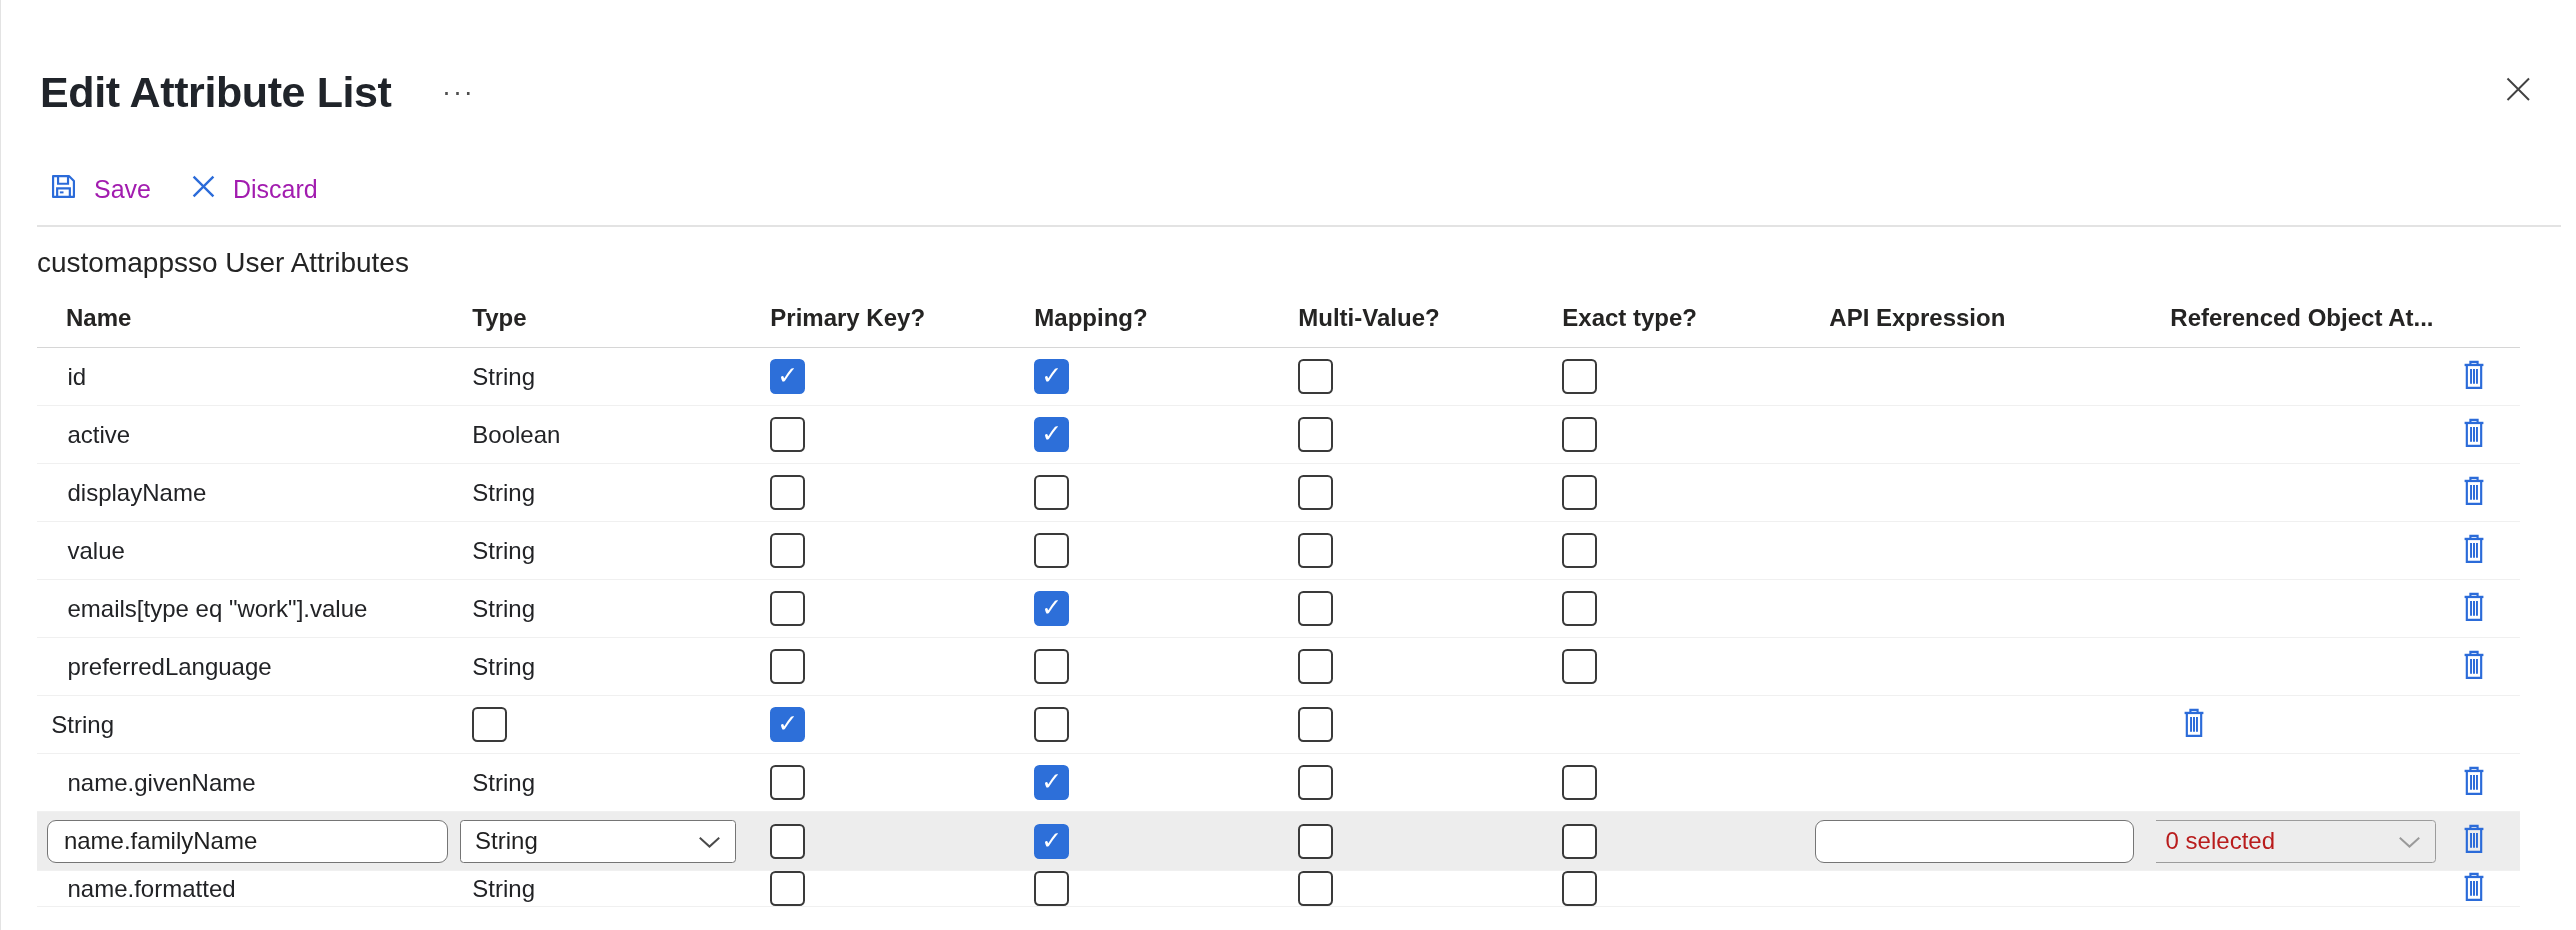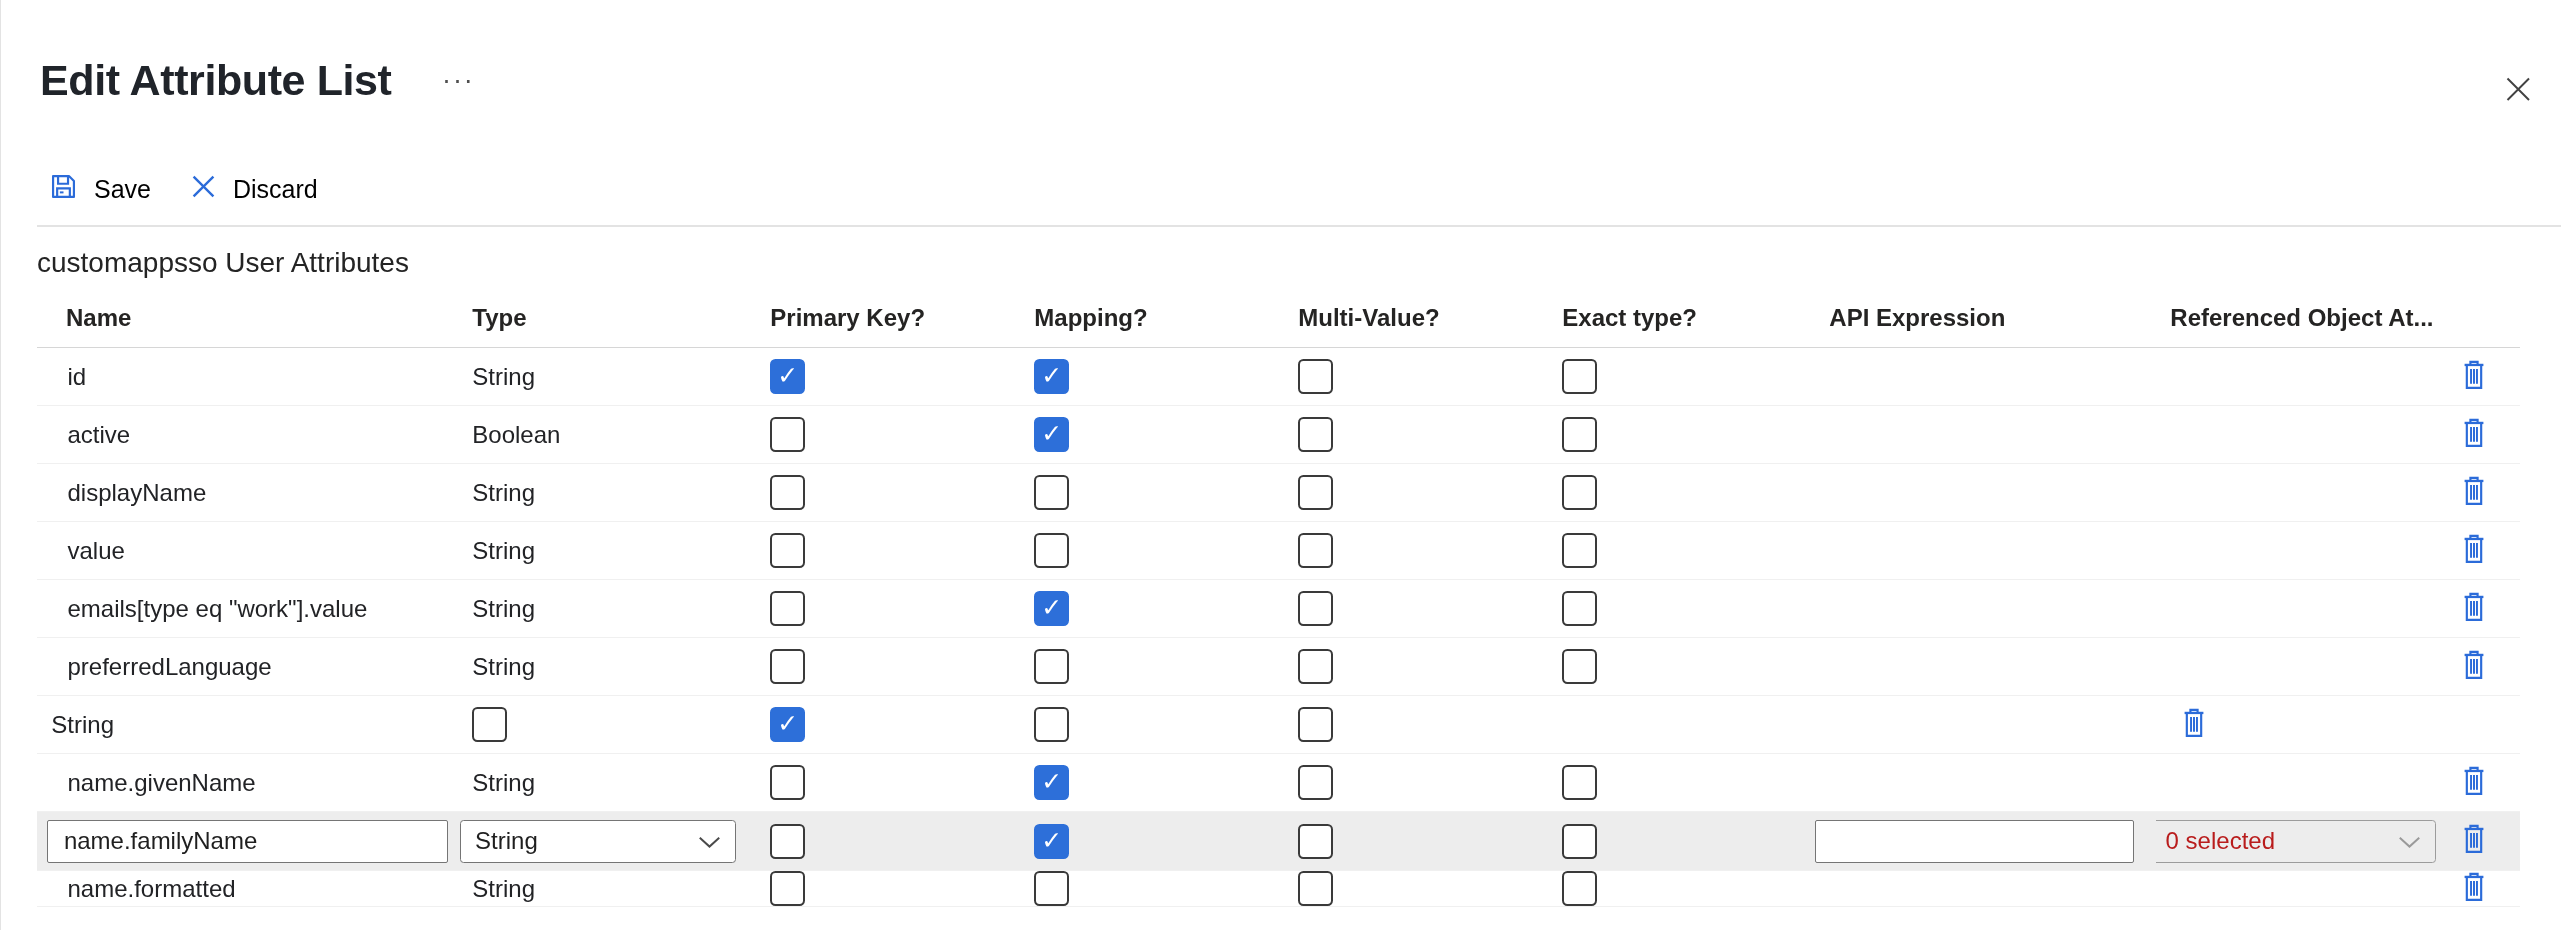--- a/index.html
+++ b/index.html
@@ -6,29 +6,29 @@
   html,body { width:2576px; height:930px; overflow:hidden; background:#fff;
               font-family:"Liberation Sans","DejaVu Sans",sans-serif; }
   .page { position:relative; width:2576px; height:930px; background:#fff; border-left:1.8px solid #e3e3e3; }
 
   
   .breadcrumb { position:absolute; left:36px; top:10.8px; display:flex; align-items:center; font-size:25px; }
   .breadcrumb a { color:#2b6bd9; text-decoration:none; cursor:pointer; }
   .bc-sep { display:inline-flex; margin:1.8px 14.3px 0 14.3px; }
 
   
-  .title-row { position:absolute; left:39px; top:56px; display:flex; align-items:center; gap:47px; }
+  .title-row { position:absolute; left:39px; top:68px; display:flex; align-items:center; gap:47px; }
   .title-row h1 { font-size:43px; font-weight:700; color:#20242a; letter-spacing:-0.4px; }
   .more { background:none; border:none; font-size:27px; color:#4f4f4f; letter-spacing:1.8px; cursor:pointer; padding:0 3.6px; line-height:1; }
 
   .close { position:absolute; left:2499px; top:73px; width:36px; height:36px; background:none; border:none; cursor:pointer; display:flex; align-items:center; justify-content:center; }
 
   
   .cmdbar { position:absolute; left:48px; top:172px; display:flex; align-items:center; gap:39px; }
-  .cmdbar button { display:flex; align-items:center; gap:16px; background:none; border:none; font-size:25px; color:#000000; cursor:pointer; font-family:inherit; }
+  .cmdbar button { display:flex; align-items:center; gap:16px; background:none; border:none; font-size:25px; color:#a21caf; cursor:pointer; font-family:inherit; }
 
   .divider { position:absolute; left:36px; top:225px; width:2524px; height:1.8px; background:#e3e3e3; }
 
   .section-heading { position:absolute; left:36px; top:247px; font-size:28px; font-weight:400; color:#242424; }
 
   
   .table { position:absolute; left:36px; top:289px; width:2483px; }
   .thead, .tr { display:grid; grid-template-columns:421px 298px 264px 264px 264px 267px 341px 280px 84px; align-items:center; }
   .thead { height:59px; border-bottom:1.8px solid #d6d6d6; }
   .th { font-size:24px; font-weight:700; color:#252423; padding-left:14.3px; white-space:nowrap; overflow:hidden; }
@@ -42,21 +42,21 @@
 
   
   .cb { width:35px; height:35px; border:2.7px solid #3a3a3a; border-radius:5.4px; background:#fff; display:inline-flex; align-items:center; justify-content:center; cursor:pointer; }
   .cb .tick { display:none; color:#fff; font-size:25px; line-height:1; transform:translateY(-0.9px); }
   .cb.checked { background:#2d6fd9; border-color:#2d6fd9; }
   .cb.checked .tick { display:block; }
 
   .trash { background:none; border:none; cursor:pointer; display:flex; align-items:center; }
 
   
-  .txt-input { height:43px; border:1.8px solid #757575; border-radius:2px; background:#fff; font-size:24px; color:#1f1f1f; padding:0 16px; font-family:inherit; }
+  .txt-input { height:43px; border:1.8px solid #757575; border-radius:9px; background:#fff; font-size:24px; color:#1f1f1f; padding:0 16px; font-family:inherit; }
   .name-input { width:401px; margin-left:-20.6px; }
   .api-input  { width:319px; margin-left:-14.3px; }
   .select { height:43px; width:276px; margin-left:-12.5px; border:1.8px solid #757575; border-radius:3.6px; background:#fff; display:flex; align-items:center; justify-content:space-between; padding:0 14.3px 0 14.3px; cursor:pointer; }
   .select .sel-text { font-size:24px; color:#1f1f1f; }
   .multiselect { height:43px; width:299px; margin-left:-20px; border:1.8px solid #9c9c9c; border-radius:3.6px; background:#ededed; display:flex; align-items:center; justify-content:space-between; padding:0 14.3px; cursor:pointer; }
   .multiselect .sel-text { font-size:24px; color:#b91c1c; }
 </style>
 </head>
 <body>
 

